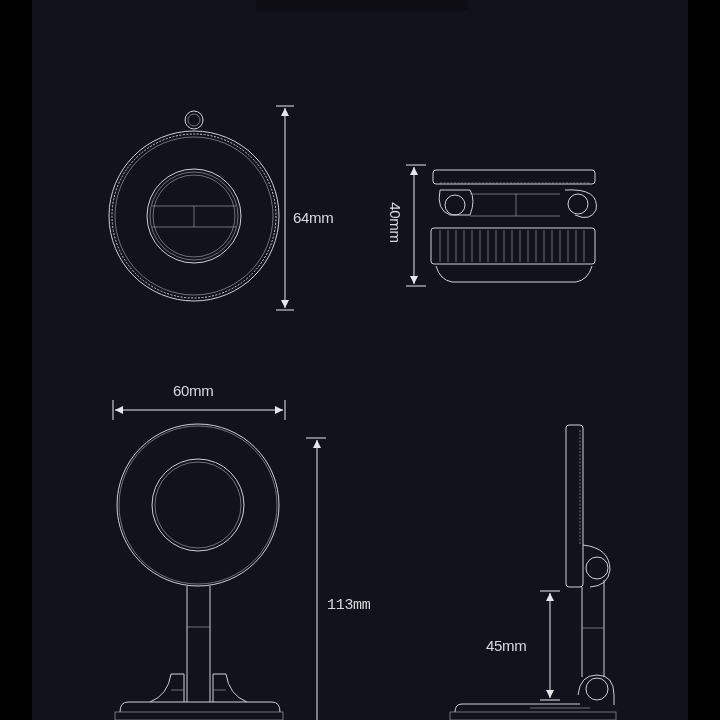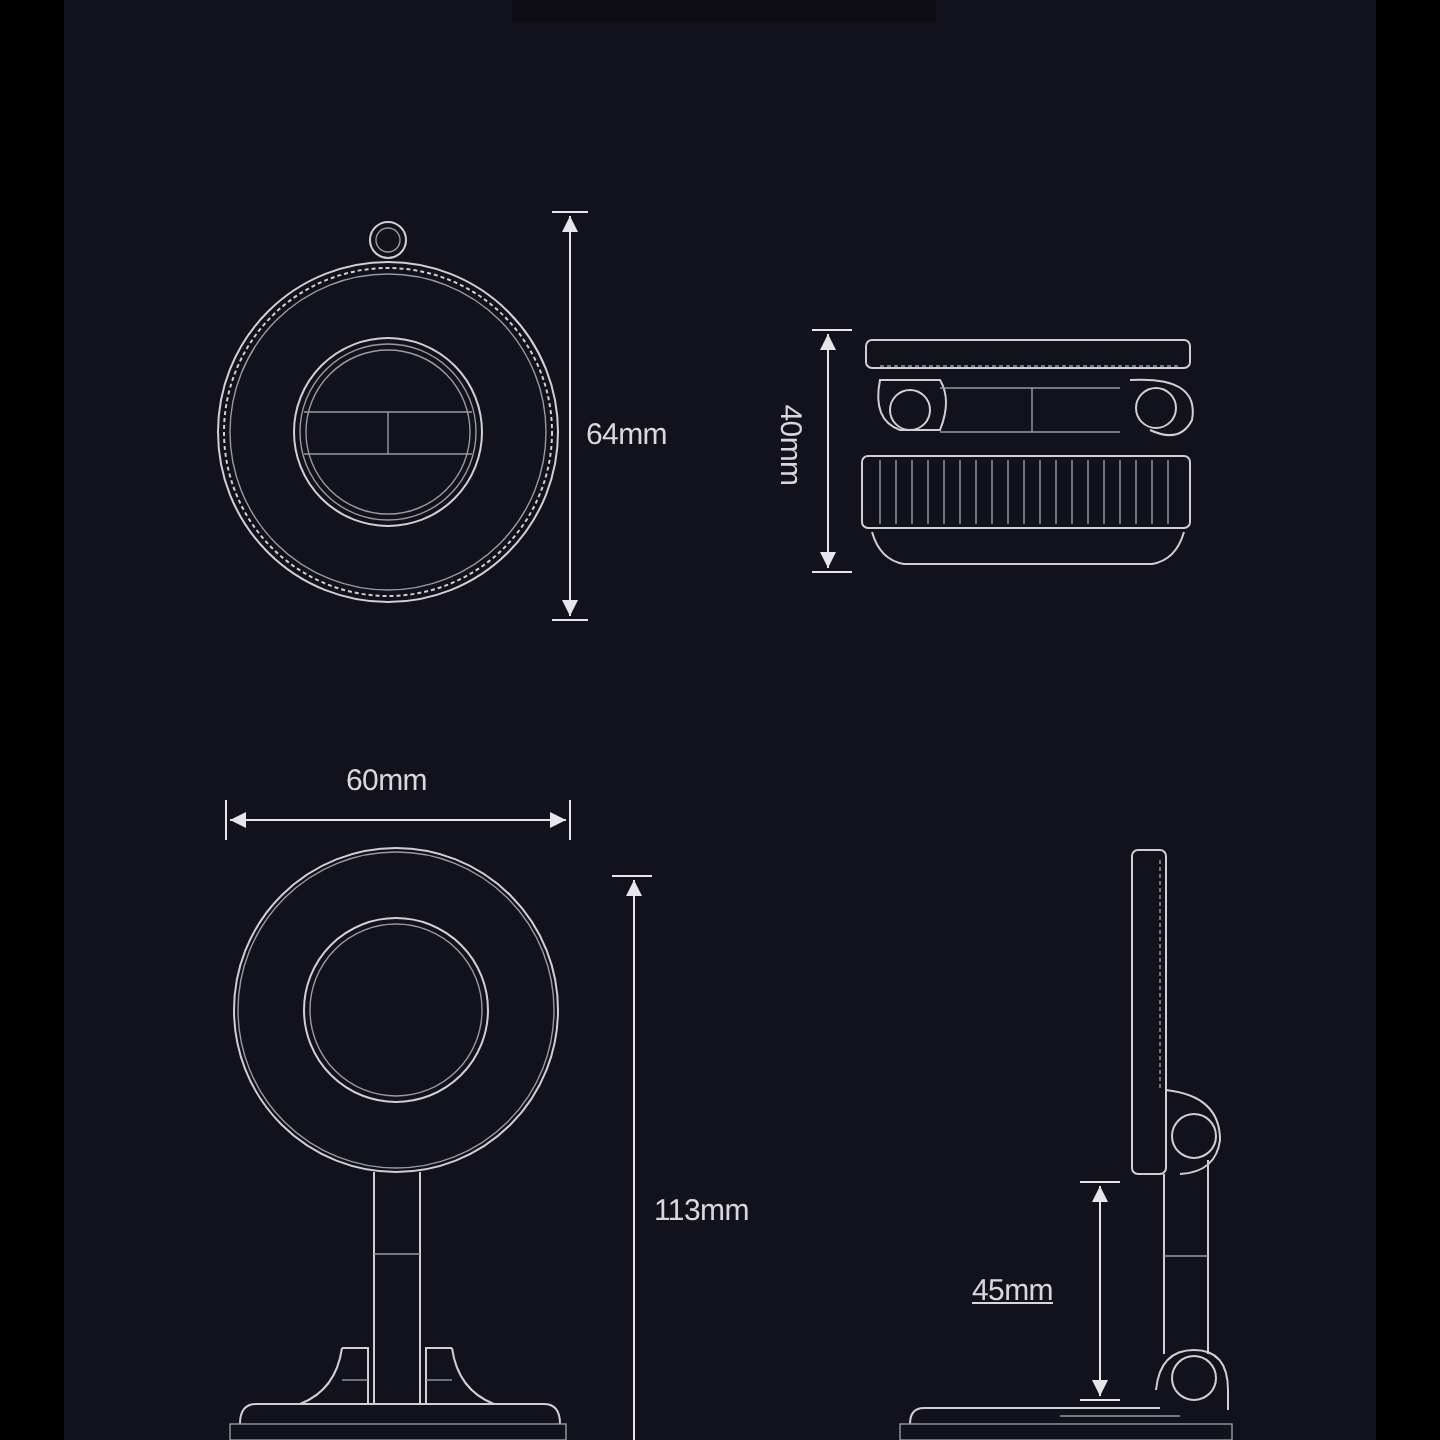--- a/index.html
+++ b/index.html
@@ -135,14 +135,14 @@
     <line class="dim" x1="540" y1="700" x2="560" y2="700"></line>
     <line class="dim" x1="550" y1="593" x2="550" y2="698"></line>
     <polygon class="arrow" points="550,593 546,601 554,601"></polygon>
     <polygon class="arrow" points="550,698 546,690 554,690"></polygon>
   </g>
 </svg>
 
 <div class="label" style="left:293px; top:209px;">64mm</div>
 <div class="label" style="left:375px; top:214px; transform: rotate(90deg); transform-origin: center;">40mm</div>
 <div class="label" style="left:173px; top:382px;">60mm</div>
-<div class="label" style="left:327px; top:597px;">113mm</div>
-<div class="label" style="left:486px; top:637px;text-decoration:underline;">45mm</div>
+<div class="label" style="left:327px; top:597px;font-family:Liberation Mono, monospace;">113mm</div>
+<div class="label" style="left:486px; top:637px;">45mm</div>
 
 </body></html>

